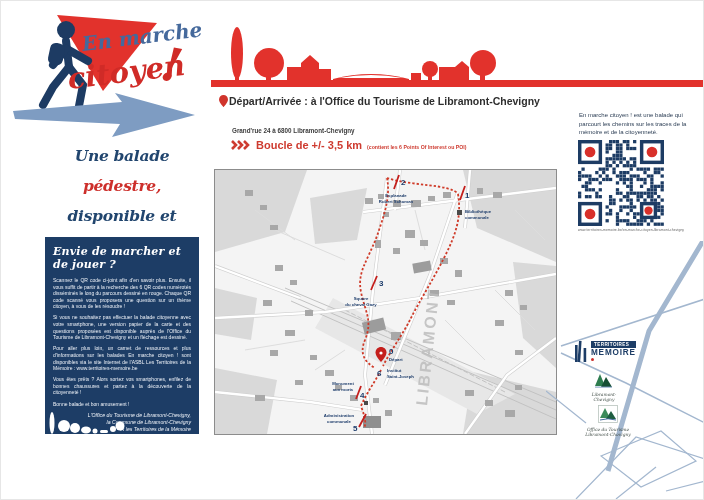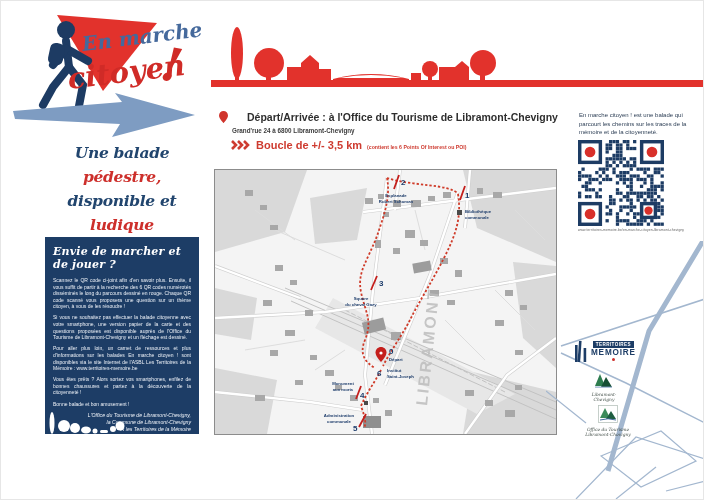--- a/index.html
+++ b/index.html
@@ -3,50 +3,50 @@
 <meta charset="utf-8">
 <style>
   html,body{margin:0;padding:0;background:#fff;}
   .poster{position:relative;width:704px;height:500px;background:#ffffff;overflow:hidden;
           font-family:"Liberation Sans",sans-serif;border:1px solid #e6e6e6;box-sizing:border-box;}
   .abs{position:absolute;}
 
   
   .intro{left:40px;top:140px;width:162px;text-align:center;
          font-family:"DejaVu Serif",serif;font-style:italic;font-weight:bold;
-         font-size:15.5px;line-height:24px;color:#21456e;letter-spacing:-0.3px;}
+         font-size:15.5px;line-height:30px;color:#21456e;letter-spacing:-0.3px;}
   .intro .red{color:#cd2f2b;}
 
   
   .panel{left:44px;top:236px;width:154px;height:197px;background:#1d3d66;color:#eef2f8;
          box-sizing:border-box;padding:8px 8px 8px 8px;overflow:hidden;}
   .panel h2{margin:0 0 6px 0;font-family:"DejaVu Serif",serif;font-style:italic;
             font-weight:bold;font-size:11px;color:#ffffff;letter-spacing:0.2px;}
   .panel p{margin:0 0 4.5px 0;font-size:5px;line-height:6.6px;text-align:justify;}
   .panel .sig{font-size:5.2px;line-height:7px;text-align:right;margin-top:5px;font-style:italic;}
 
   
-  .hdr-title{left:218px;top:110px;width:352px;font-size:10.5px;font-weight:600;color:#2e2e2e;
-             display:flex;align-items:center;gap:19px;}
+  .hdr-title{left:218px;top:94px;width:352px;font-size:10.5px;font-weight:600;color:#2e2e2e;
+             display:flex;align-items:center;gap:1px;}
   .hdr-addr{left:231px;top:126px;font-size:6.3px;font-weight:bold;color:#3c3c3c;}
   .hdr-loop{left:230px;top:138px;display:flex;align-items:center;gap:5px;}
   .hdr-loop .km{font-size:11px;font-weight:600;color:#ce3b30;}
   .hdr-loop .note{font-size:5.2px;font-weight:600;color:#ce3b30;padding-top:3px;}
 
   
   .map{left:213px;top:168px;width:341px;height:264px;border:1px solid #8c8c8c;background:#f4f4f4;}
 
   
   .qr-note{left:578px;top:110px;width:116px;font-size:6px;line-height:8.6px;color:#2c3e55;}
   .qr-box{left:577px;top:139px;width:86px;height:86px;background:#fff;}
   .qr-url{left:577px;top:227px;width:120px;font-size:3.4px;color:#666;letter-spacing:0.1px;}
 
   
   .tm-logo{left:574px;top:340px;width:78px;display:flex;gap:3px;align-items:flex-start;}
-  .tm-text{display:flex;flex-direction:column;align-items:center;}
+  .tm-text{display:flex;flex-direction:column;}
   .tm-t1{background:#1d3d66;color:#fff;font-size:4.6px;font-weight:bold;letter-spacing:0.4px;
          padding:1px 3px;}
   .tm-t2{color:#1d3d66;font-size:8.2px;font-weight:bold;letter-spacing:0.8px;line-height:9px;}
   .tm-dot{width:3px;height:3px;border-radius:50%;background:#cd2f2b;margin-top:1px;}
   .sm-logo{text-align:center;font-family:"DejaVu Serif",serif;font-style:italic;color:#44504a;}
   .sm-logo .cap{font-size:4.4px;line-height:5px;}
   .commune{left:581px;top:372px;width:44px;}
   .tourisme{left:584px;top:404px;width:46px;}
   .z1{z-index:2;}
 </style>

